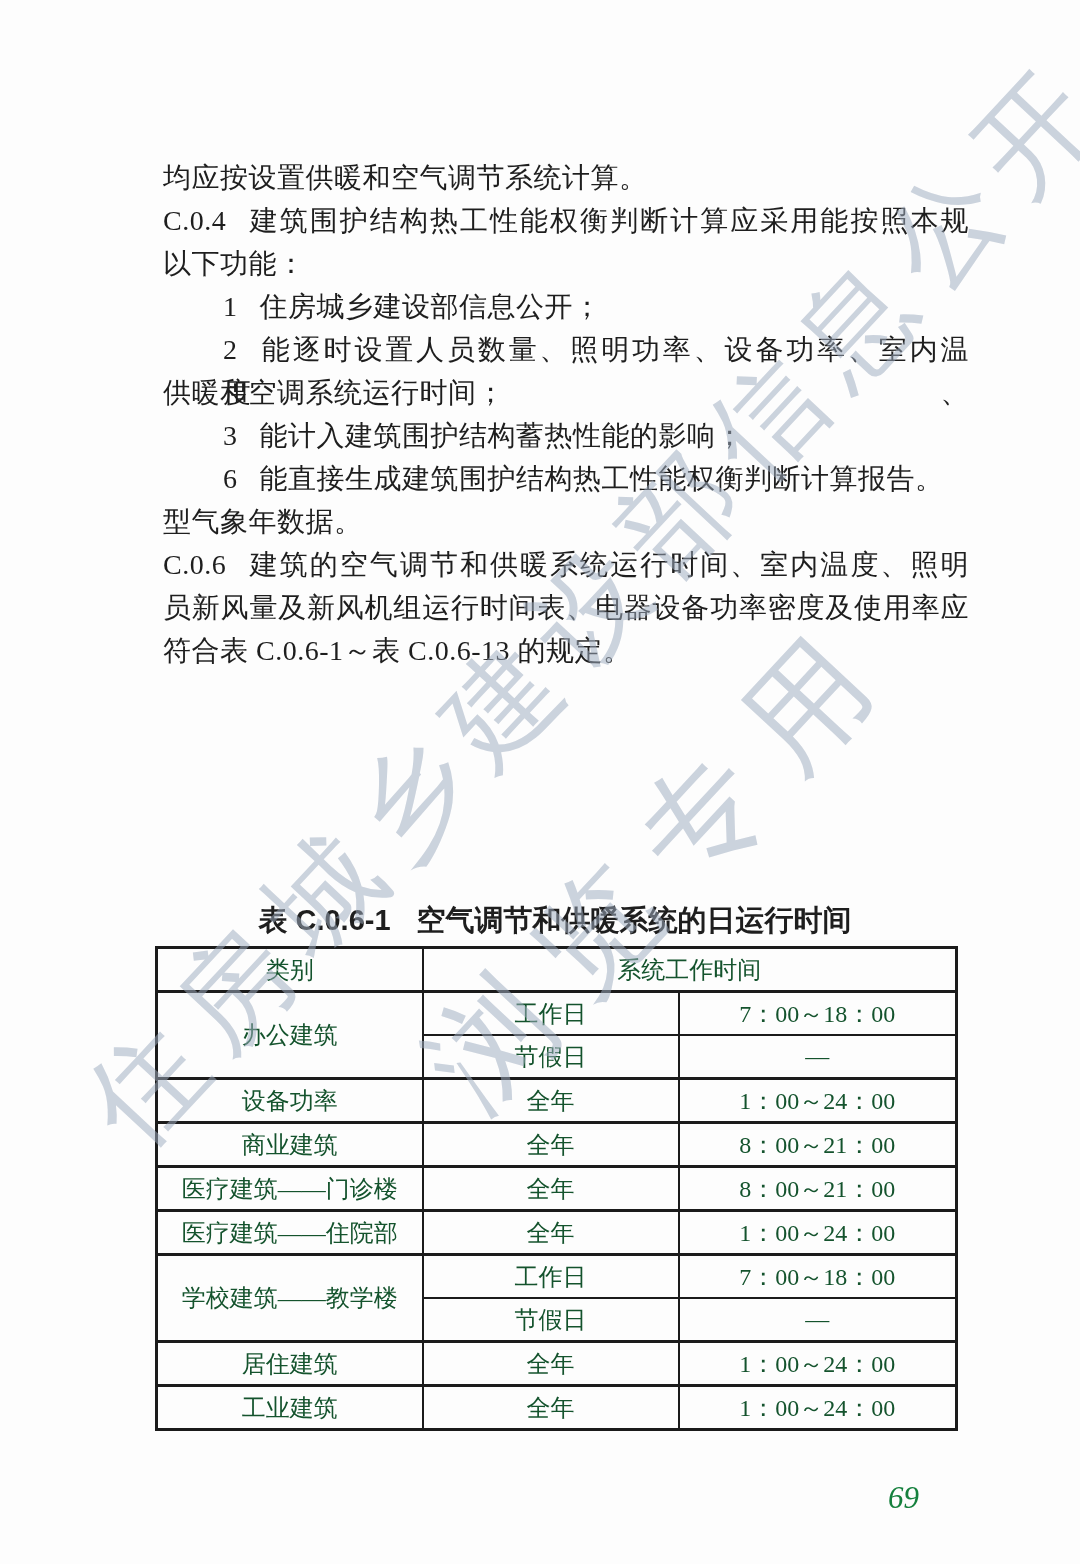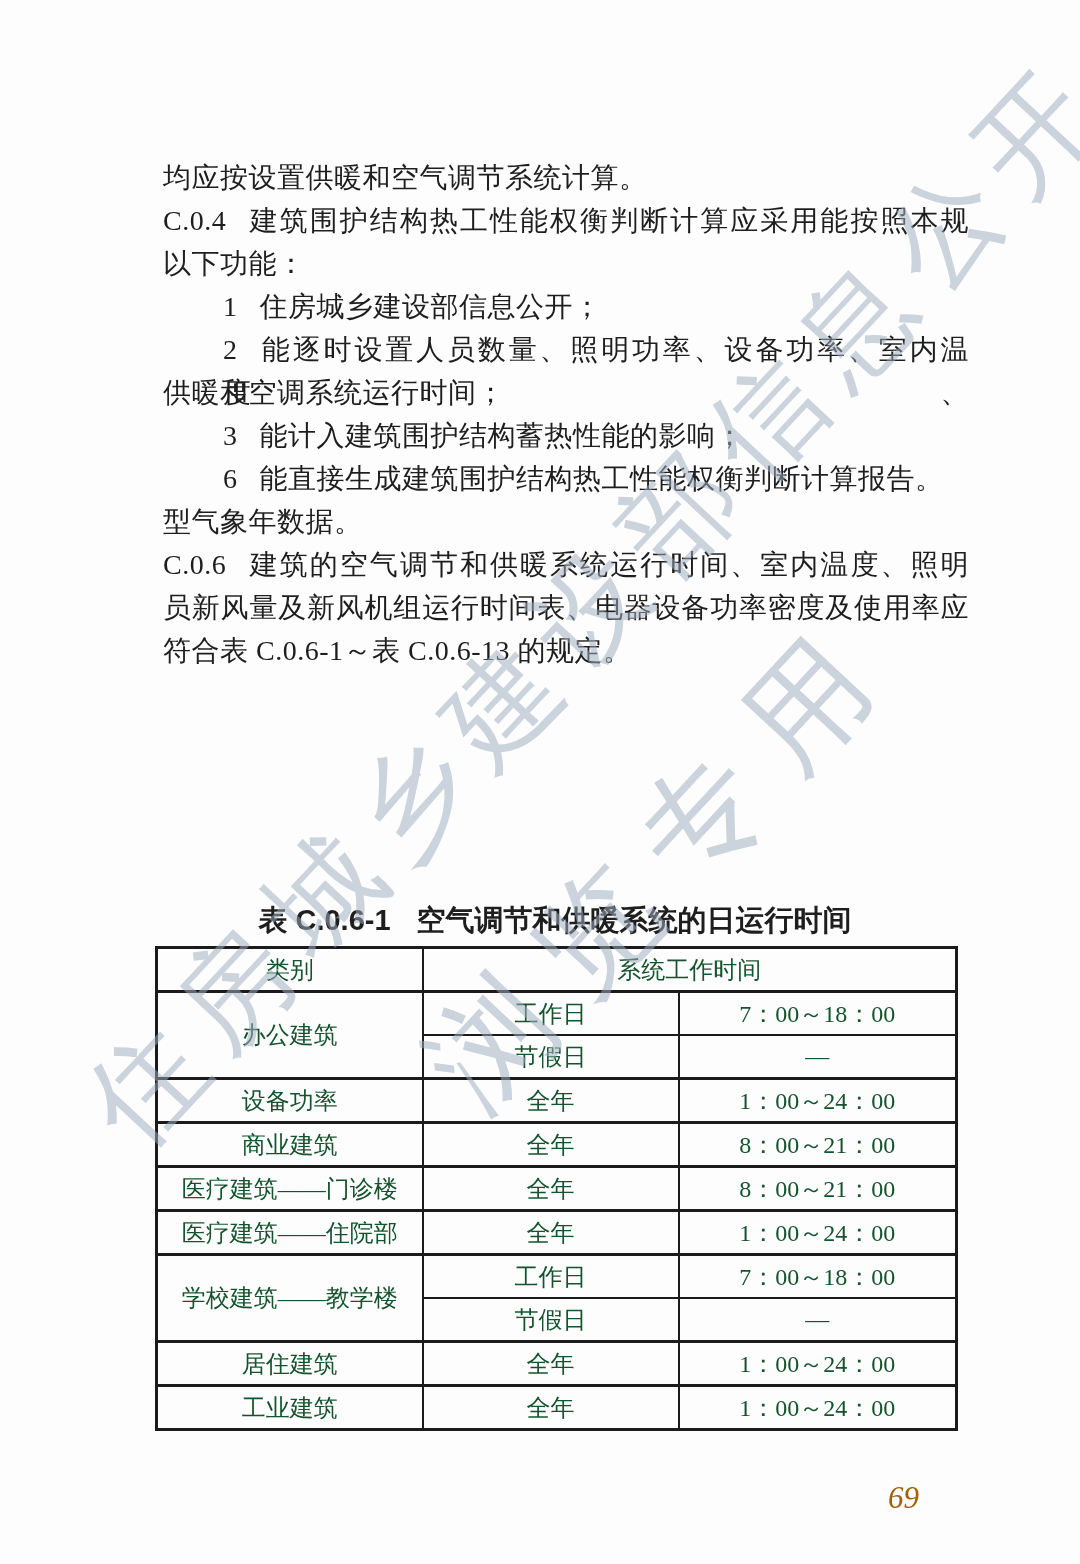--- a/index.html
+++ b/index.html
@@ -87,21 +87,21 @@
   table.runtime tr.sec td{border-top-width:3px;}
   .col-cat{width:266px;}
   .col-period{width:256px;}
   .col-time{width:278px;}
   
   .pageno{
     position:absolute;
     left:888px;top:1480px;
     font-size:31px;
     font-style:italic;
-    color:#a16207;
+    color:#15803d;
     z-index:1;
   }
 </style>
 </head>
 <body>
 
 <div class="page">
 
   <div class="wm wm1">住房城乡建设部信息公开</div>
   <div class="wm wm2">浏览专用</div>

